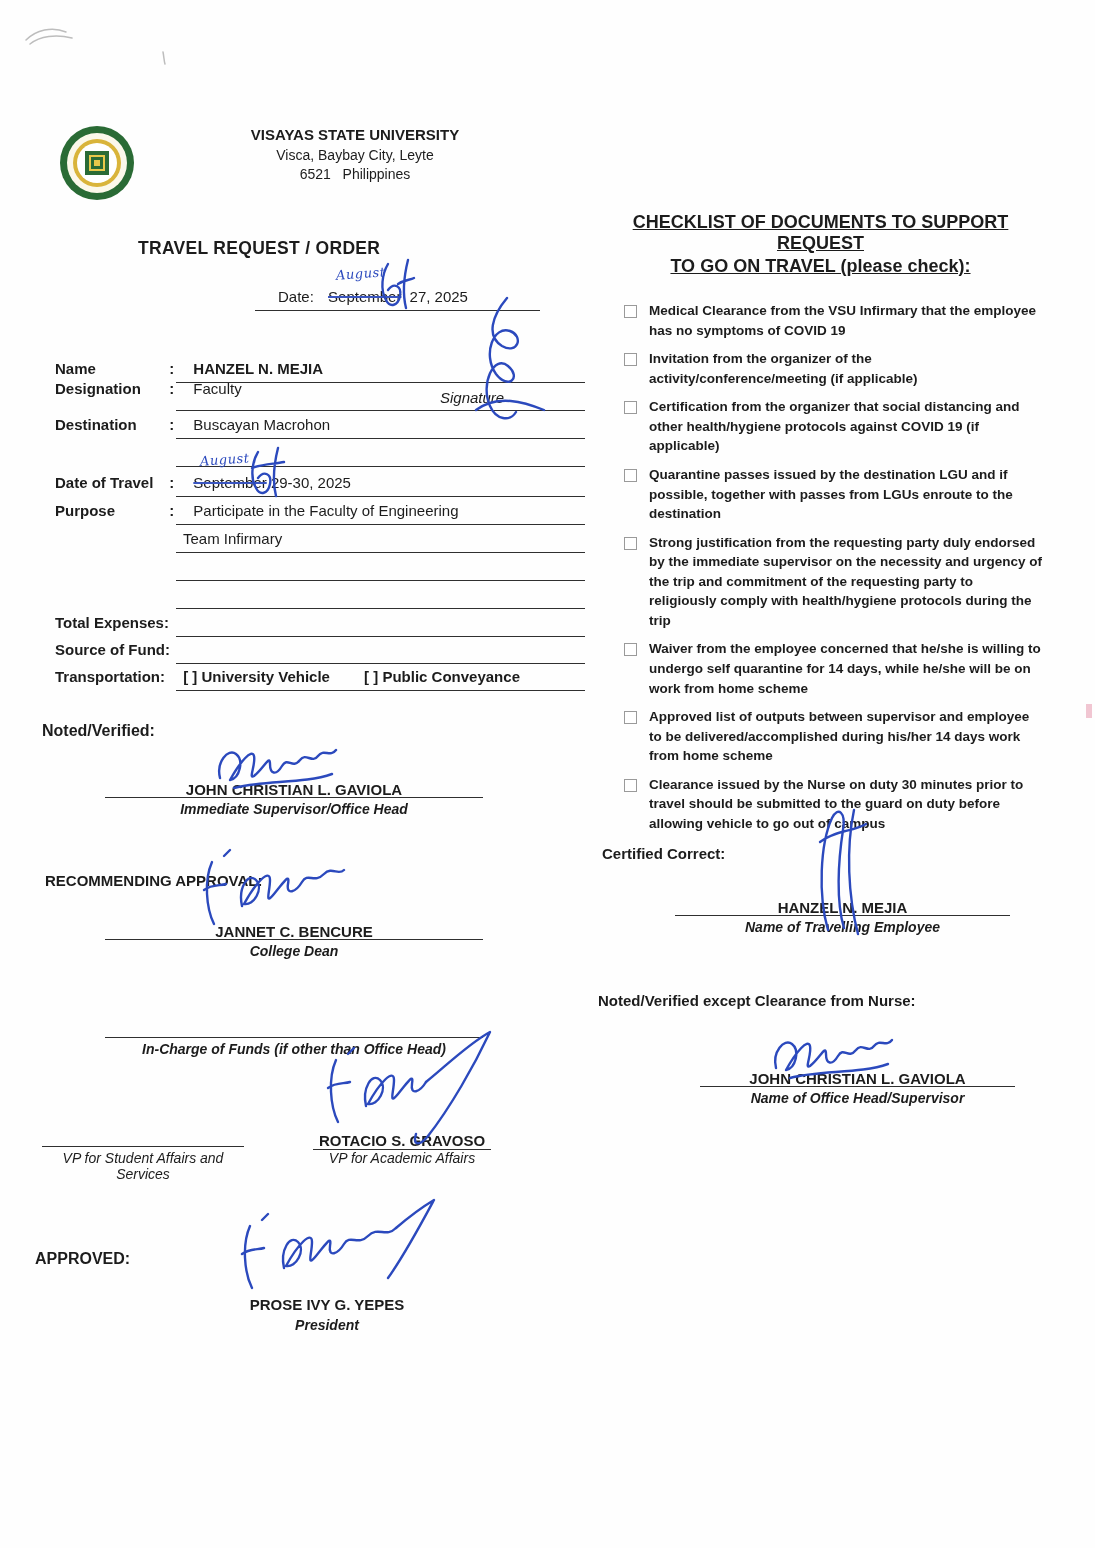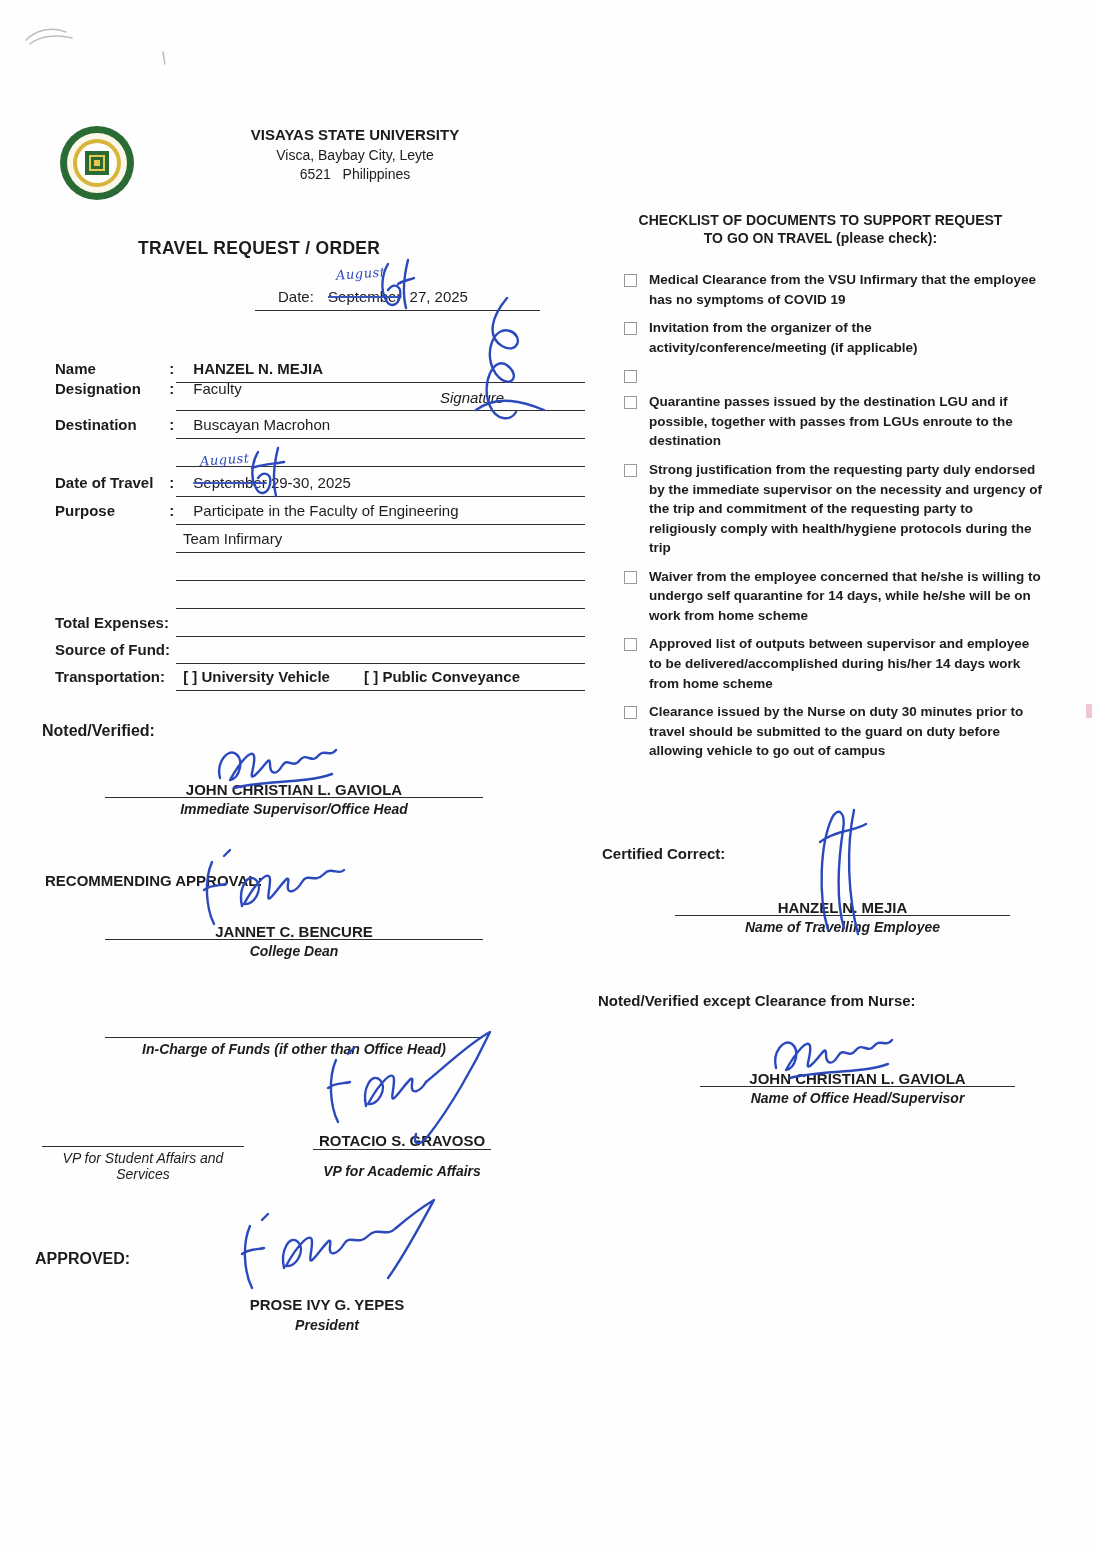--- a/index.html
+++ b/index.html
@@ -5,21 +5,21 @@
   html,body{margin:0;padding:0;background:#e9e9e9;}
   .page{
     position:relative;width:1095px;height:1548px;margin:0 auto;
     background:#fefefe;overflow:hidden;
     font-family:"Liberation Sans",sans-serif;color:#1c1c1c;
   }
   .abs{position:absolute;}
   .b{font-weight:bold;}
   .i{font-style:italic;}
   .center{text-align:center;}
-  .fs13{font-size:14px;}
+  .fs13{font-size:18px;text-decoration:underline;}
   .fs14{font-size:14px;}
   .fs15{font-size:15px;}
   .fs16{font-size:16px;}
   .fs17{font-size:17.5px;}
   .ul{position:absolute;height:0;border-bottom:1.5px solid #2f2f2f;}
   .sigline{border-bottom:1.5px solid #2f2f2f;margin-top:-1px;}
   .flabel{display:inline-block;width:110px;font-weight:bold;}
   .fcolon{display:inline-block;width:14px;font-weight:bold;}
   .fval{margin-left:6px;}
   .row{font-size:15px;white-space:nowrap;}
@@ -179,21 +179,21 @@
     <div class="b i fs14" style="margin-top:3px;">In-Charge of Funds (if other than Office Head)</div>
   </div>
 
   <svg class="abs sig" style="left:322px;top:1028px;" width="175" height="118" viewBox="0 0 175 118">
     <path d="M14 32 C6 50 8 78 16 94 M6 60 C14 54 22 56 28 54 M26 26 L32 20"></path>
     <path d="M44 78 C40 60 50 44 58 52 C66 60 56 78 46 76 C58 54 72 40 72 52 C72 64 66 78 76 66 C86 54 92 44 90 56 C88 68 98 64 104 54"></path>
     <path d="M104 54 C124 38 146 16 168 4 C152 38 128 80 106 108 C98 118 90 118 94 106"></path>
   </svg>
   <div class="abs center" style="left:282px;top:1132px;width:240px;">
     <div class="b fs15" style="display:inline-block;border-bottom:1.5px solid #2f2f2f;padding:0 6px;">ROTACIO S. GRAVOSO</div>
-    <div class="i fs14" style="margin-top:13px;font-weight:bold;">VP for Academic Affairs</div>
+    <div class="i fs14" style="margin-top:0;">VP for Academic Affairs</div>
   </div>
   <div class="abs center" style="left:28px;top:1146px;width:230px;">
     <div class="sigline" style="margin:0 14px;"></div>
     <div class="i fs14" style="margin-top:3px;">VP for Student Affairs and</div>
     <div class="i fs14">Services</div>
   </div>
 
   <div class="abs b fs16" style="left:35px;top:1250px;">APPROVED:</div>
   <svg class="abs sig" style="left:228px;top:1198px;" width="210" height="104" viewBox="0 0 210 104">
     <path d="M22 28 C14 46 16 74 24 90 M14 56 C22 50 30 52 36 50 M34 22 L40 16"></path>
@@ -213,20 +213,21 @@
     <div class="chk-item">
       <span class="chk-box"></span>
       <span class="chk-text">Medical Clearance from the VSU Infirmary that the employee has no symptoms of COVID 19</span>
     </div>
     <div class="chk-item">
       <span class="chk-box"></span>
       <span class="chk-text">Invitation from the organizer of the activity/conference/meeting (if applicable)</span>
     </div>
     <div class="chk-item">
       <span class="chk-box"></span>
+      <span class="chk-text">Certification from the organizer that social distancing and other health/hygiene protocols against COVID 19 (if applicable)</span>
     </div>
     <div class="chk-item">
       <span class="chk-box"></span>
       <span class="chk-text">Quarantine passes issued by the destination LGU and if possible, together with passes from LGUs enroute to the destination</span>
     </div>
     <div class="chk-item">
       <span class="chk-box"></span>
       <span class="chk-text">Strong justification from the requesting party duly endorsed by the immediate supervisor on the necessity and urgency of the trip and commitment of the requesting party to religiously comply with health/hygiene protocols during the trip</span>
     </div>
     <div class="chk-item">

